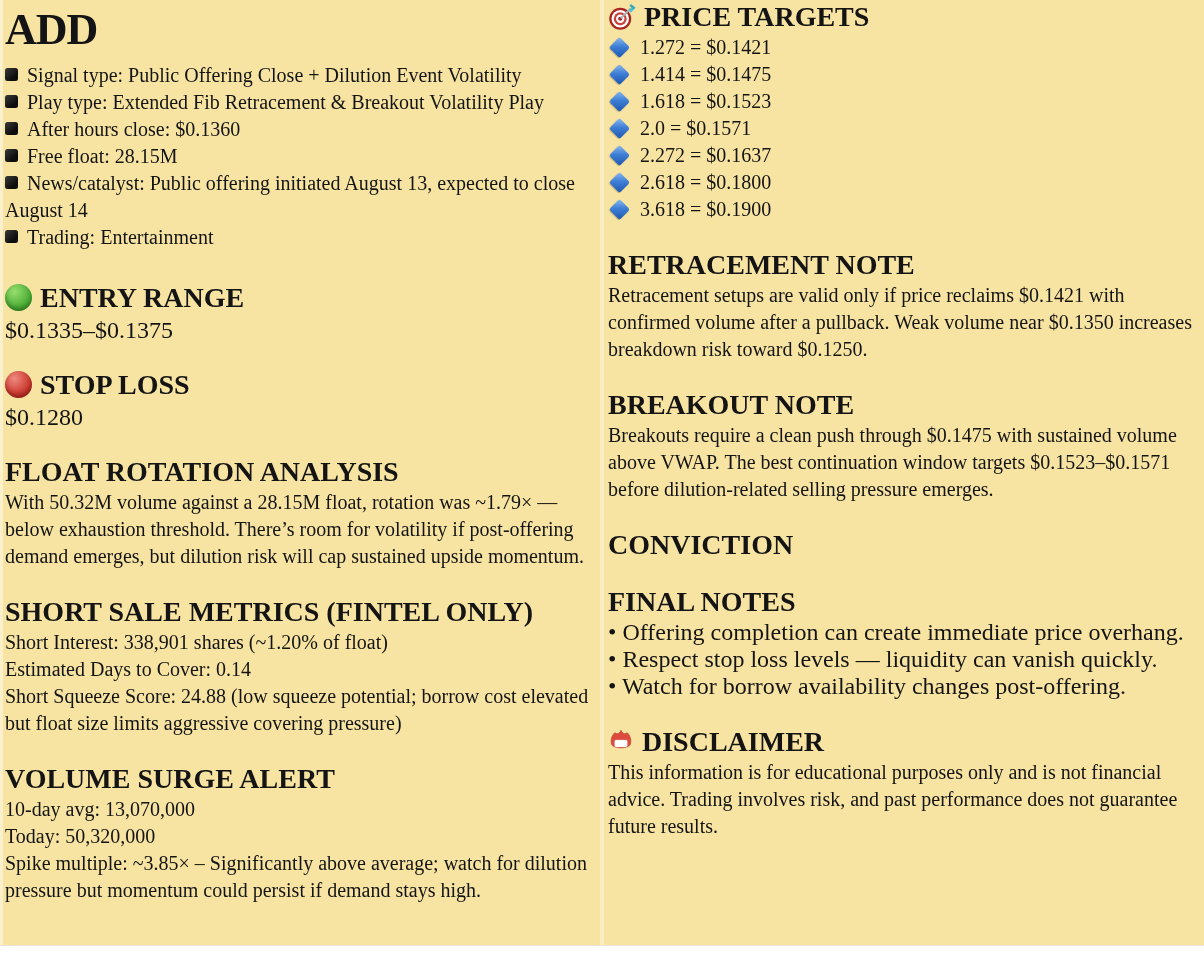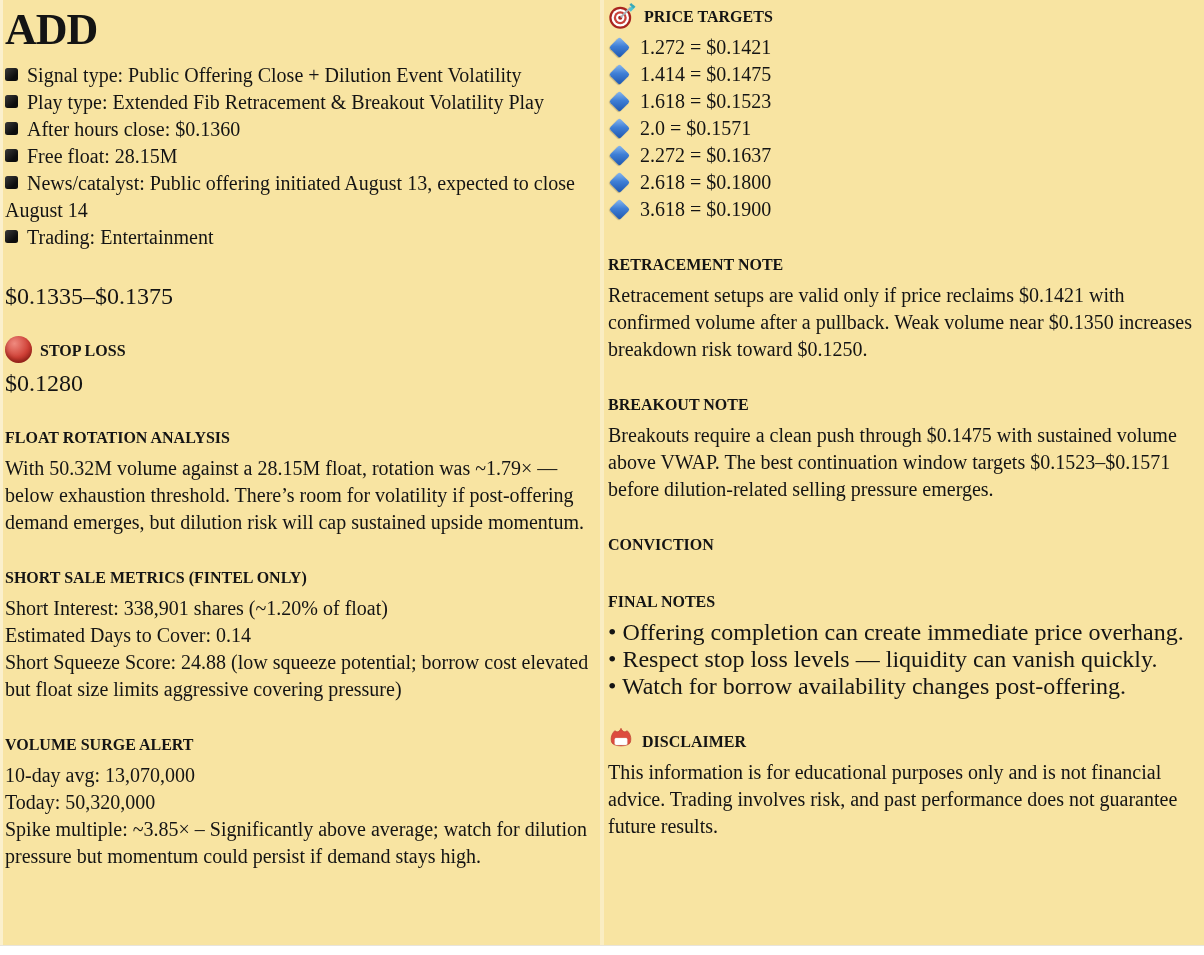--- a/index.html
+++ b/index.html
@@ -39,22 +39,22 @@
   .info-item { }
   .sq {
     display: inline-block; width: 13px; height: 13px;
     background: linear-gradient(135deg, #3a3a3a 0%, #0d0d0d 70%);
     border-radius: 2.5px; margin-right: 9px;
     transform: translateY(-1px);
   }
   .section { margin-top: 27px; }
   .section-first-left { margin-top: 32px; }
   h2.heading {
-    font-size: 16px; font-weight: 700; line-height: 30px;
-    margin: 0 0 2px 0; display: flex; align-items: flex-start;
+    font-size: 28px; font-weight: 700; line-height: 30px;
+    margin: 0 0 2px 0; display: flex; align-items: center;
   }
   h2.heading .ico { margin-right: 8px; display: inline-flex; align-items: center; }
   .circle {
     width: 27px; height: 27px; border-radius: 50%;
     display: inline-block;
   }
   .circle.green {
     background: radial-gradient(circle at 35% 28%, #97dd6e 0%, #55b43c 55%, #2f8a22 100%);
     box-shadow: inset 0 -3px 4px rgba(20,70,10,0.45);
   }
@@ -84,20 +84,26 @@
     <div>
       <div class="info-item"><span class="sq"></span><span>Signal type: Public Offering Close + Dilution Event Volatility</span></div>
       <div class="info-item"><span class="sq"></span><span>Play type: Extended Fib Retracement &amp; Breakout Volatility Play</span></div>
       <div class="info-item"><span class="sq"></span><span>After hours close: $0.1360</span></div>
       <div class="info-item"><span class="sq"></span><span>Free float: 28.15M</span></div>
       <div class="info-item"><span class="sq"></span><span>News/catalyst: Public offering initiated August 13, expected to close August 14</span></div>
       <div class="info-item"><span class="sq"></span><span>Trading: Entertainment</span></div>
     </div>
 
     <div class="section section-first-left">
+      <h2 class="heading">
+        <span class="ico">
+            <span class="circle green"></span>
+          </span>
+        <span>ENTRY RANGE</span>
+      </h2>
       <div class="value-line">$0.1335–$0.1375</div>
     </div>
 
     <div class="section">
       <h2 class="heading">
         <span class="ico">
             <span class="circle red"></span>
           </span>
         <span>STOP LOSS</span>
       </h2>

